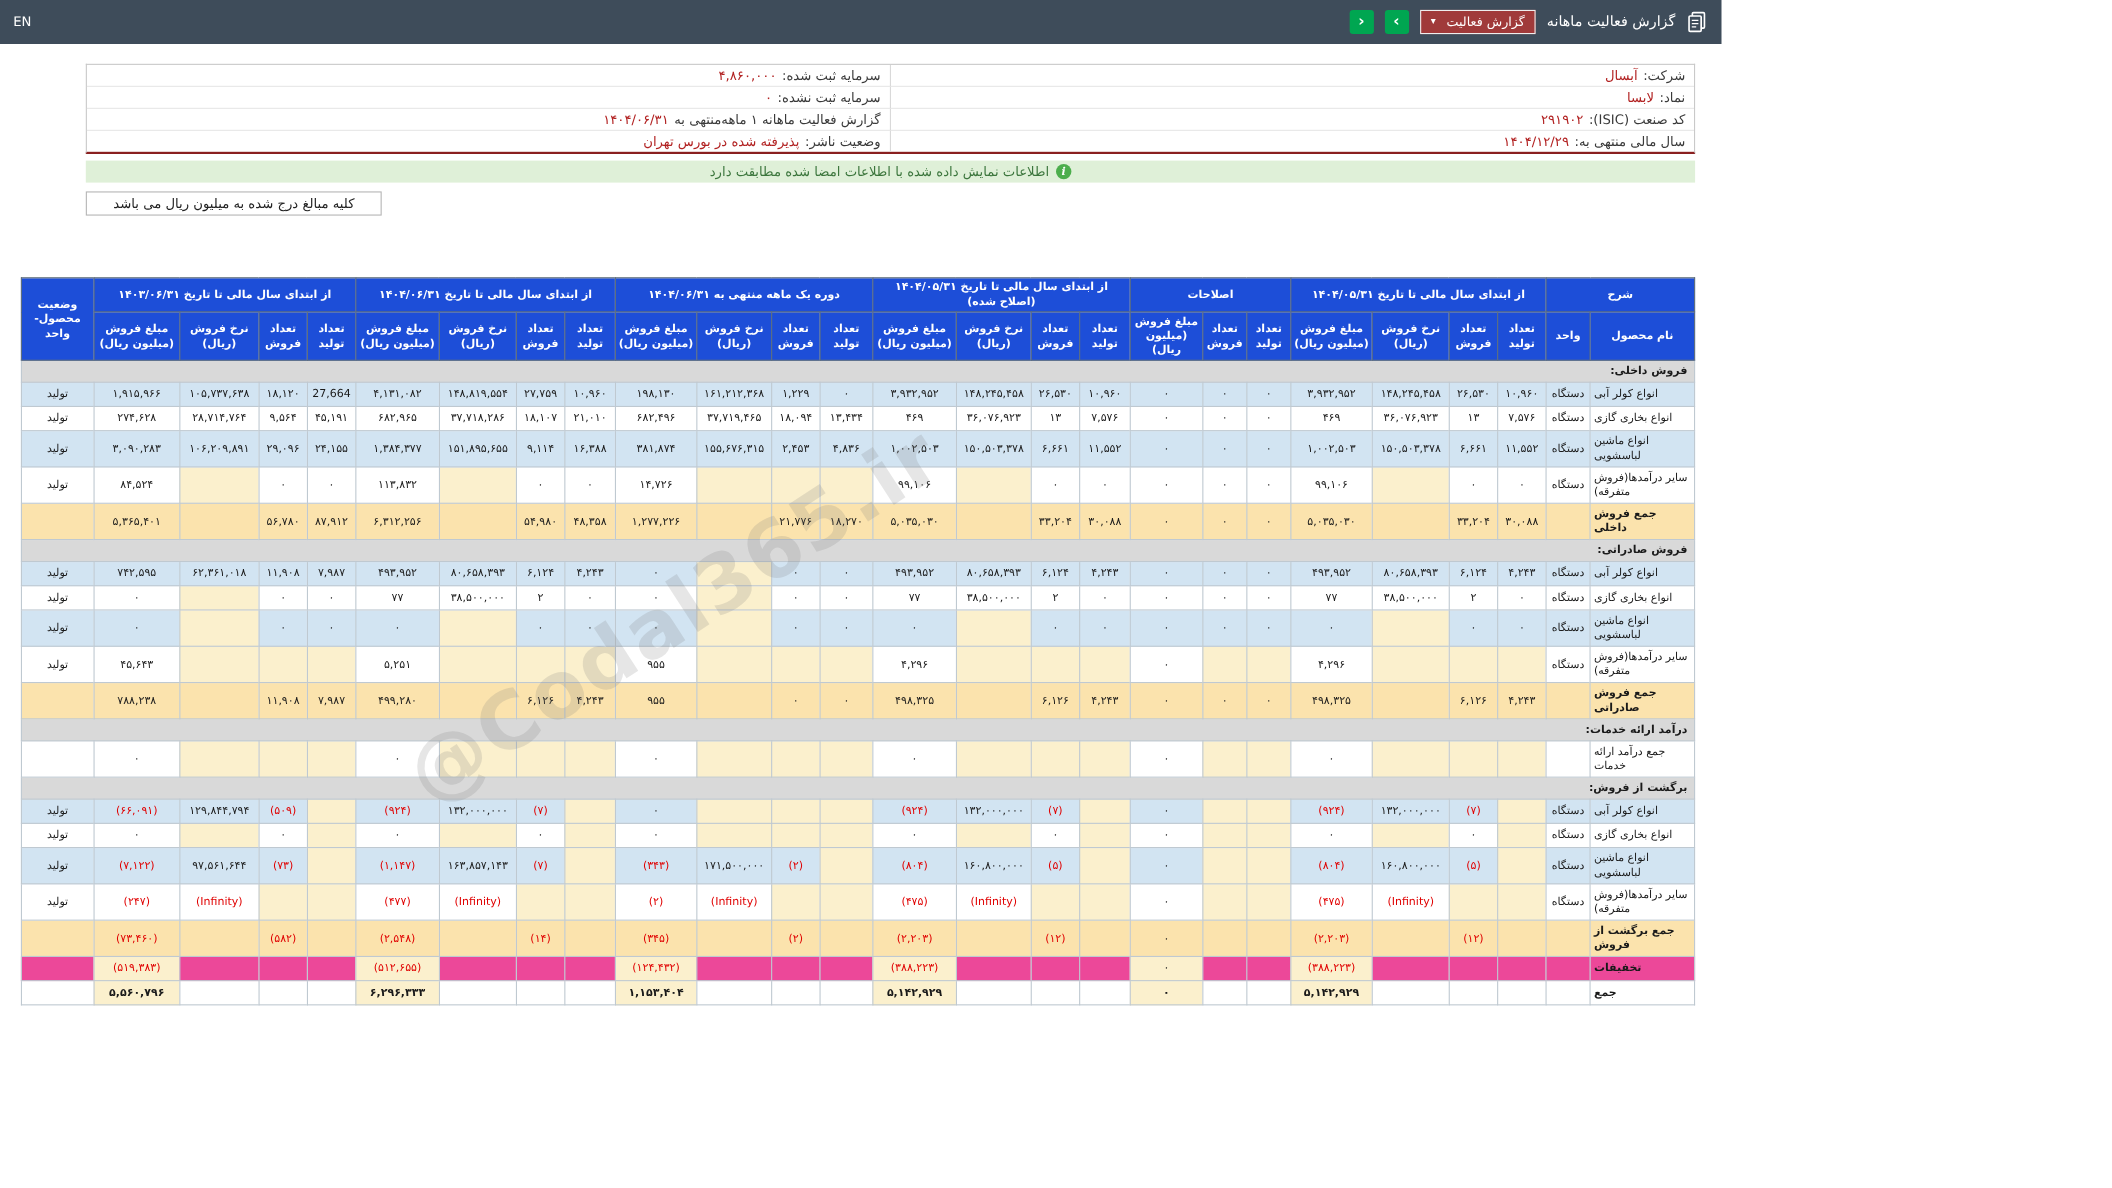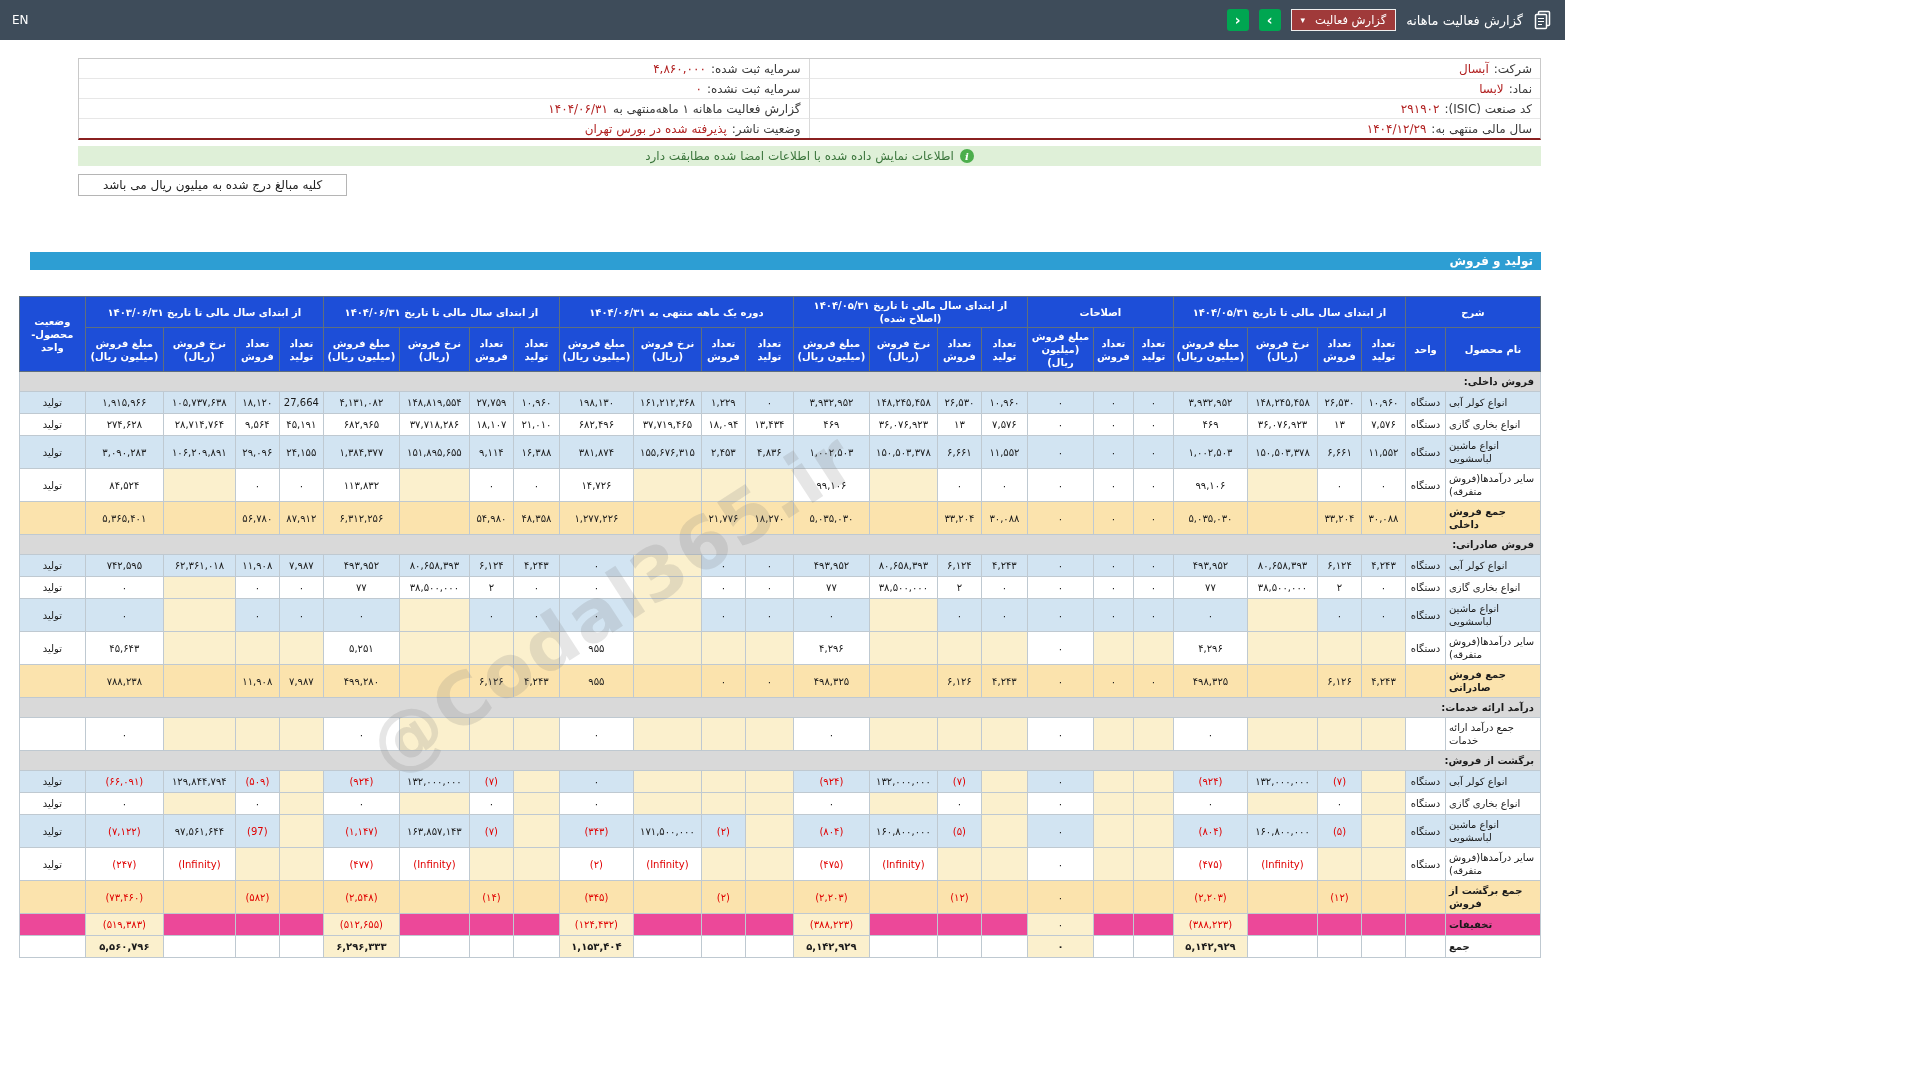--- a/index.html
+++ b/index.html
@@ -113,21 +113,20 @@
   </div>
 
   <div class="notice">
     <span class="info-icon">i</span>
     <span>اطلاعات نمایش داده شده با اطلاعات امضا شده مطابقت دارد</span>
   </div>
 
   <div class="amounts-note">کلیه مبالغ درج شده به میلیون ریال می باشد</div>
 
   <div class="prod-wrap">
-    <div class="blue-bar">تولید و فروش</div>
     <div class="table-wrap">
       <div class="watermark">@Codal365.ir</div>
       <table>
           <colgroup>
             <col style="width: 95px;">
             <col style="width: 40px;">
             <col style="width: 44px;">
             <col style="width: 44px;">
             <col style="width: 70px;">
             <col style="width: 74px;">
@@ -584,21 +583,21 @@
               <td class="num neg">(۸۰۴)</td>
               <td class="num cream"></td>
               <td class="num neg">(۲)</td>
               <td class="num">۱۷۱,۵۰۰,۰۰۰</td>
               <td class="num neg">(۳۴۳)</td>
               <td class="num cream"></td>
               <td class="num neg">(۷)</td>
               <td class="num">۱۶۳,۸۵۷,۱۴۳</td>
               <td class="num neg">(۱,۱۴۷)</td>
               <td class="num cream"></td>
-              <td class="num neg">(97)</td>
+              <td class="num neg">(۷۳)</td>
               <td class="num">۹۷,۵۶۱,۶۴۴</td>
               <td class="num neg">(۷,۱۲۲)</td>
               <td class="status">تولید</td>
             </tr>
             <tr class="stripe-white">
               <td class="name">سایر درآمدها(فروش متفرقه)</td>
               <td class="unit">دستگاه</td>
               <td class="num cream"></td>
               <td class="num cream"></td>
               <td class="num neg">(Infinity)</td>

